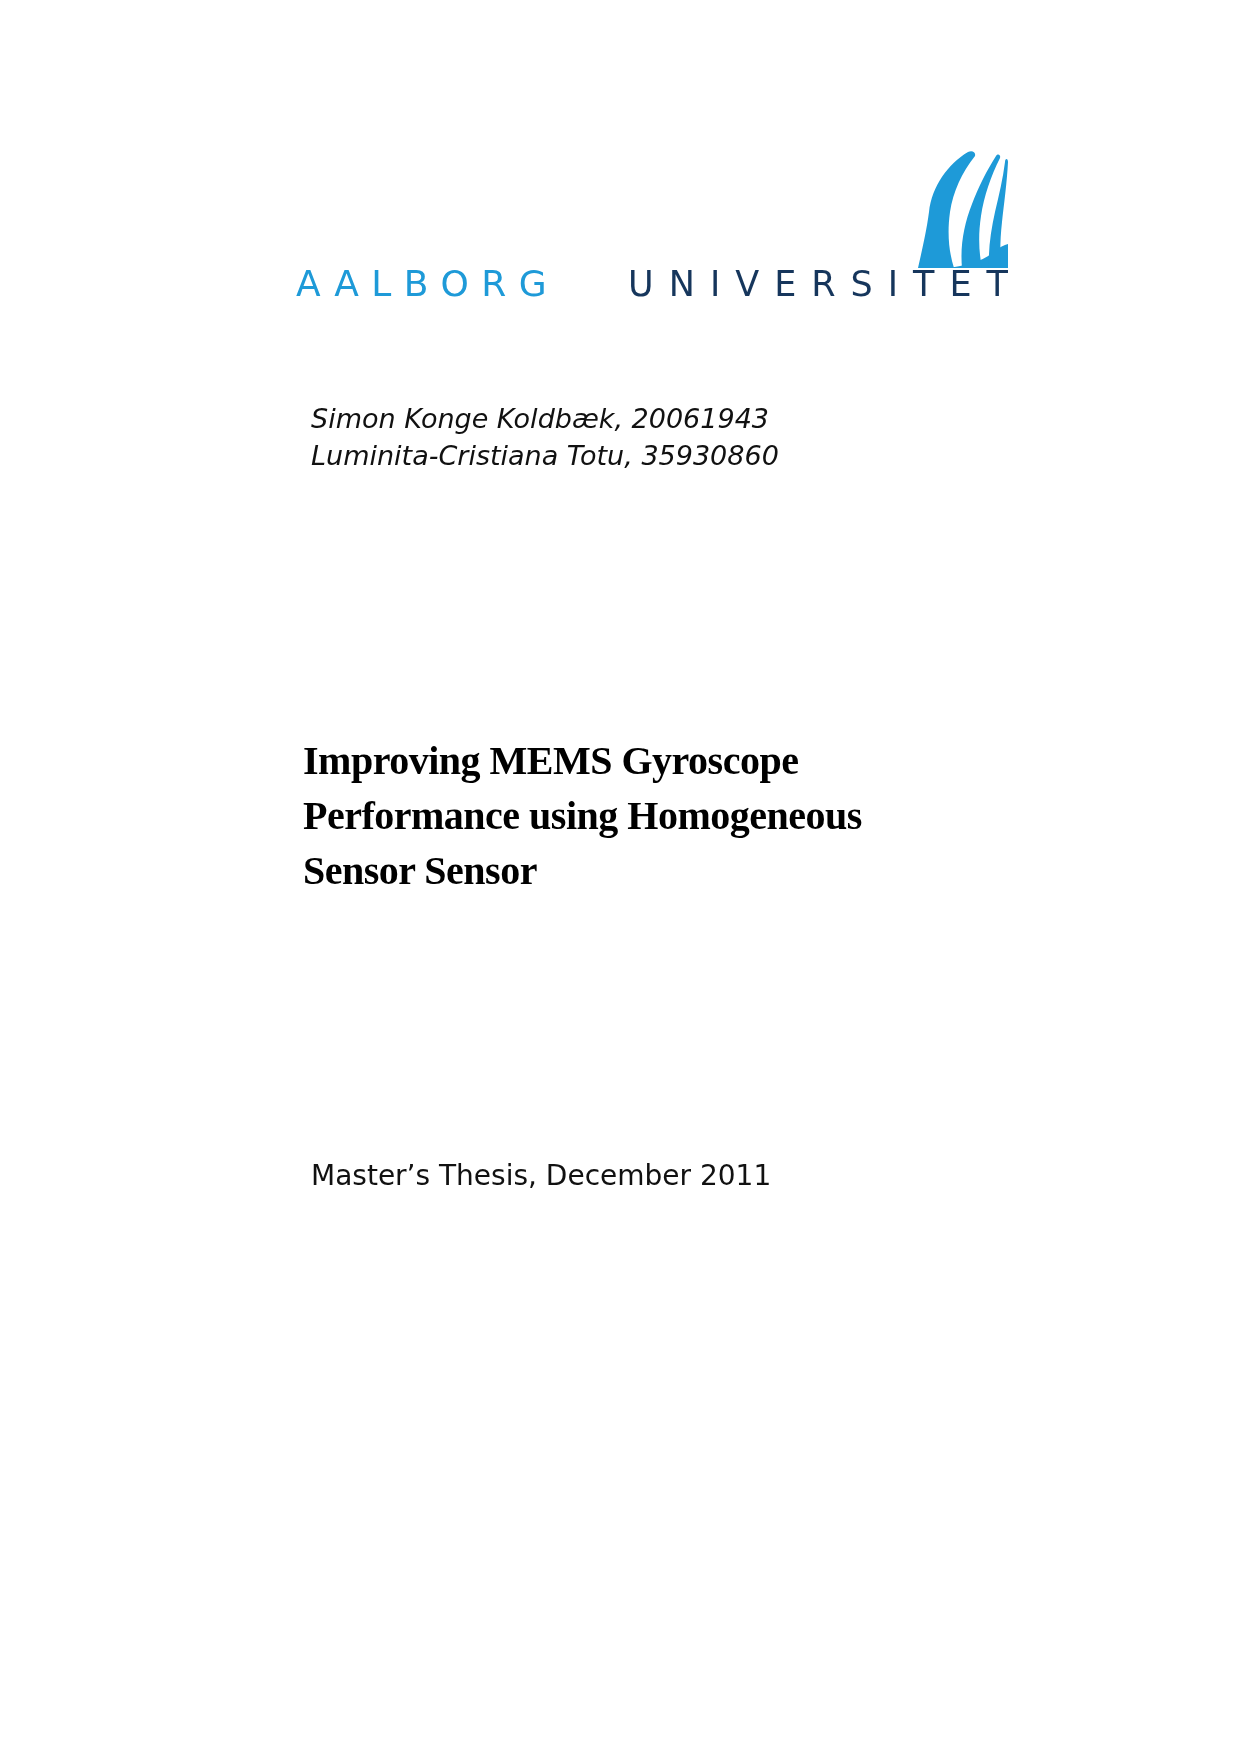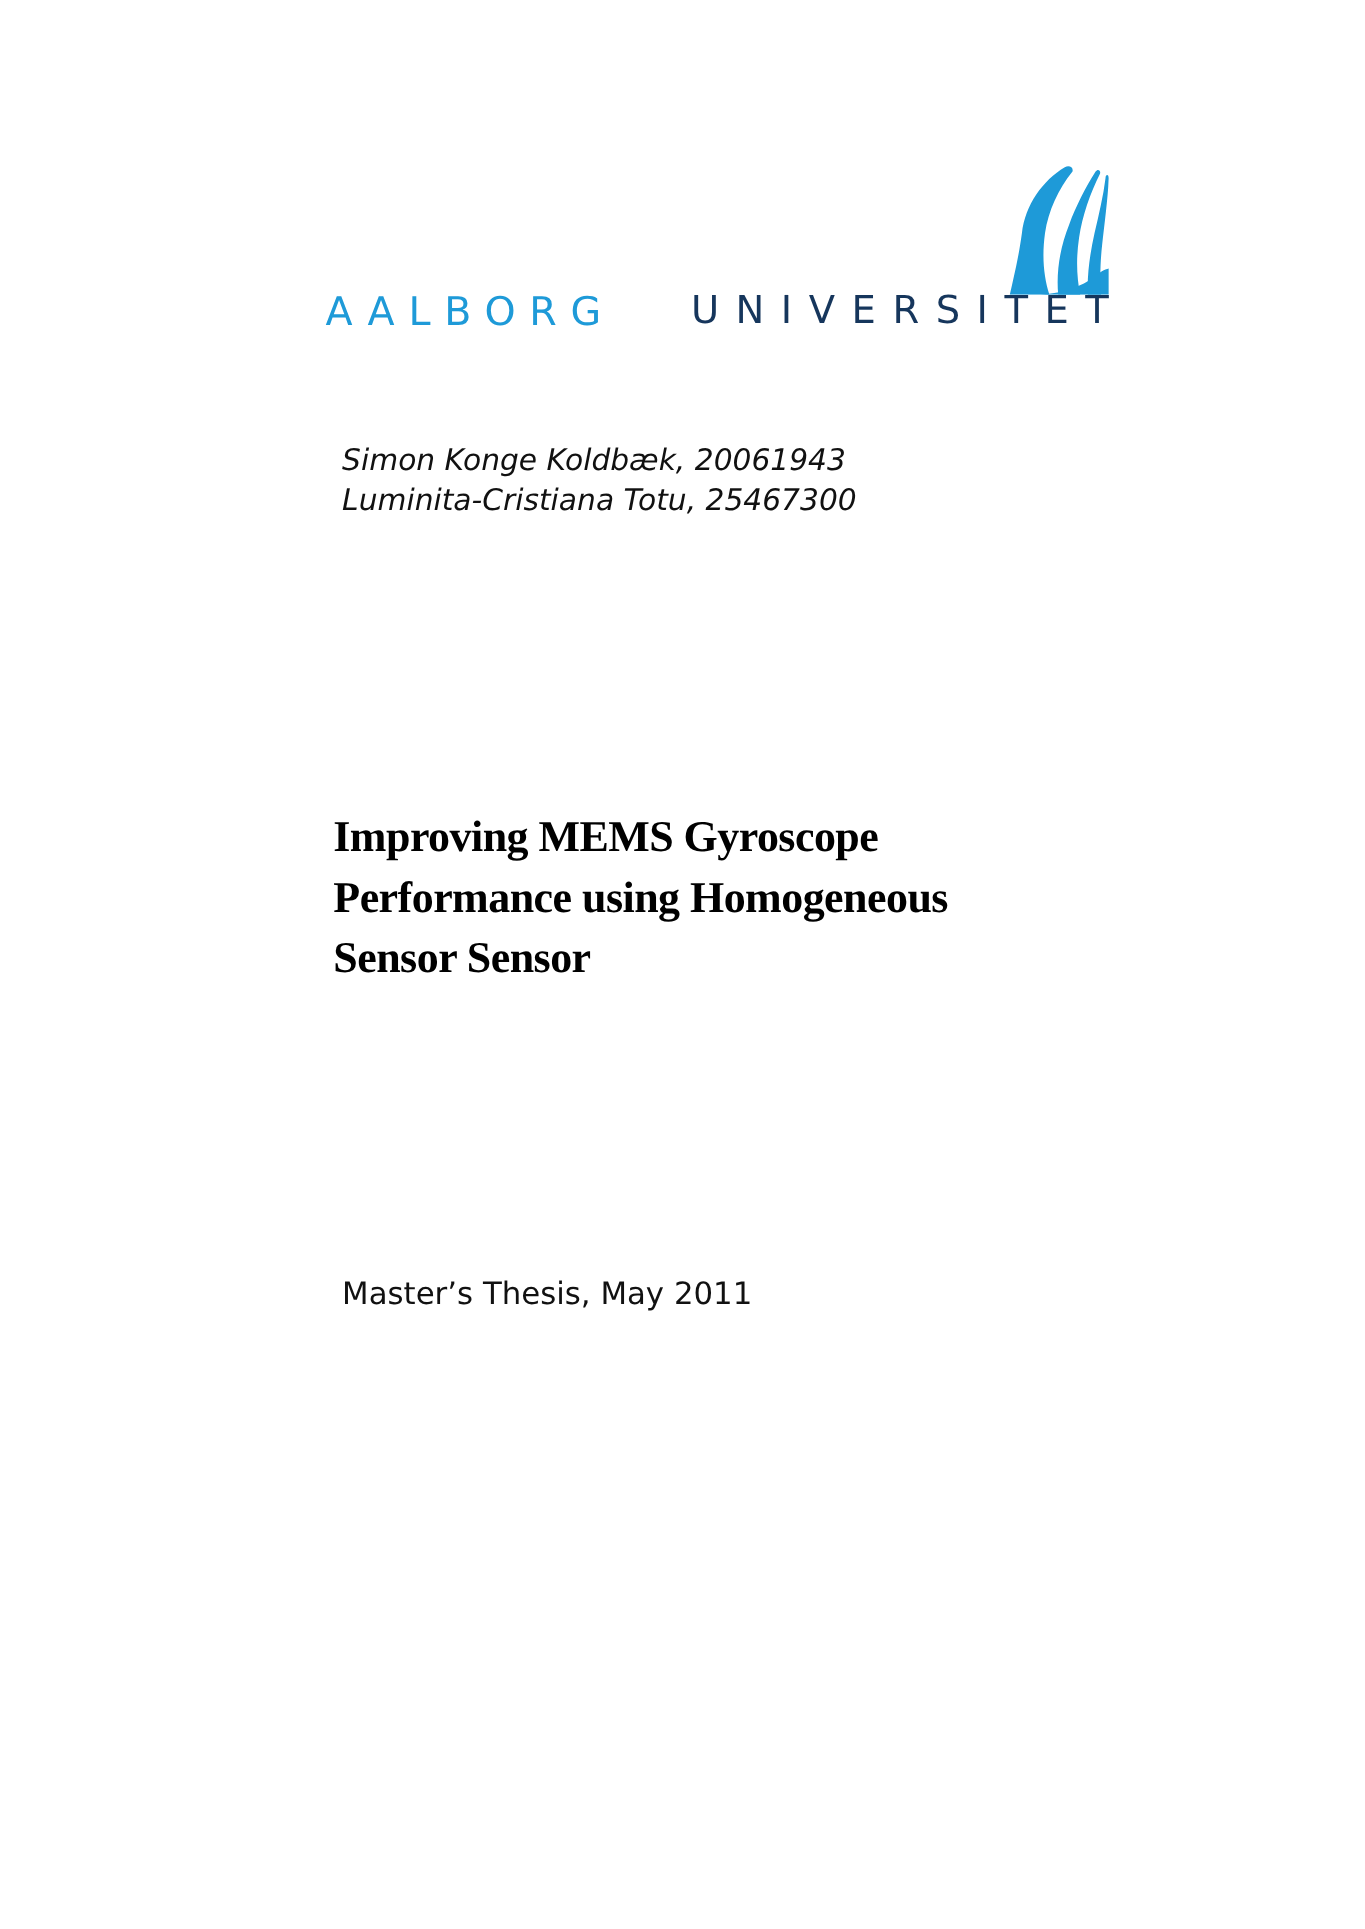--- a/index.html
+++ b/index.html
@@ -29,21 +29,21 @@
     height: 118px;
     color: var(--aau-light-blue, #1E9AD8);
   }
   .wordmark {
     position: absolute;
     left: 0;
     top: 116px;
     width: 712px;
     display: flex;
     justify-content: space-between;
-    align-items: flex-start;
+    align-items: flex-end;
     line-height: 1;
     white-space: nowrap;
   }
   .wordmark .aalborg {
     font-size: 36px;
     font-weight: 400;
     letter-spacing: 12.5px;
     color: var(--aau-light-blue, #1E9AD8);
   }
   .wordmark .universitet {
@@ -106,24 +106,24 @@
       <path fill="currentColor" d="M73,118 C72,100 75,80 79,62 C83,45 87,28 89,12 C89,8 92,8 92,12 C91,32 88,54 86,72 C84,90 84,105 85,118 Z"></path>
     </svg>
     <div class="wordmark">
       <span class="aalborg">AALBORG</span>
       <span class="universitet">UNIVERSITET</span>
     </div>
   </header>
 
   <section class="authors">
     <div>Simon Konge Koldbæk, 20061943</div>
-    <div>Luminita-Cristiana Totu, 25467300</div>
+    <div>Luminita-Cristiana Totu, 35930860</div>
   </section>
 
   <h1 class="thesis-title">
     <span>Improving MEMS Gyroscope</span>
     <span>Performance using Homogeneous</span>
     <span>Sensor Sensor</span>
   </h1>
 
-  <div class="subtitle">Master’s Thesis, May 2011</div>
+  <div class="subtitle">Master’s Thesis, December 2011</div>
 
 </div>
 
 </body></html>

